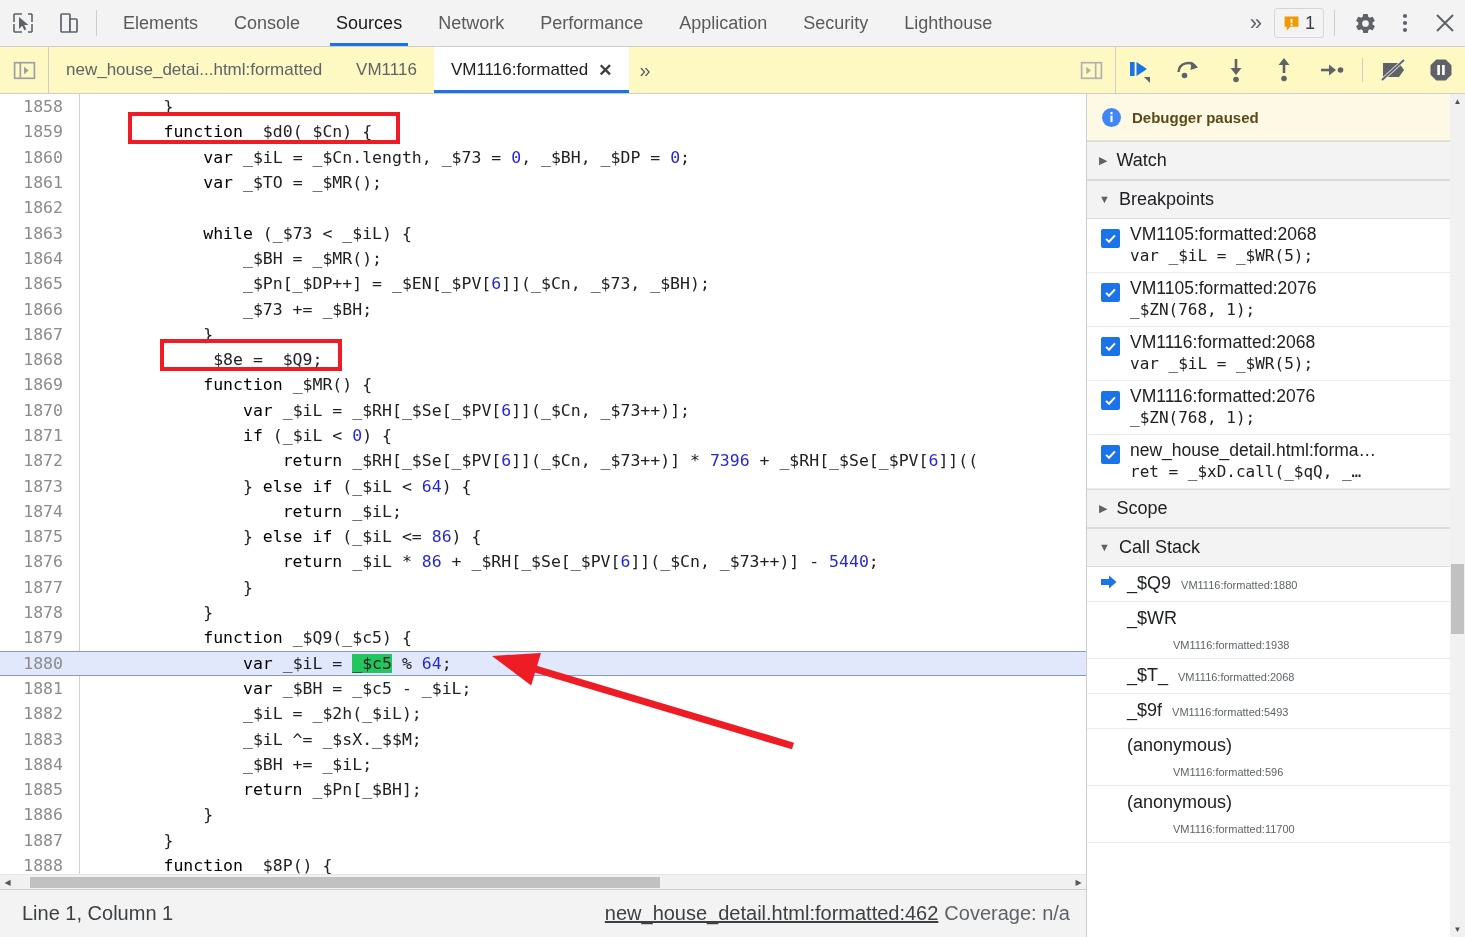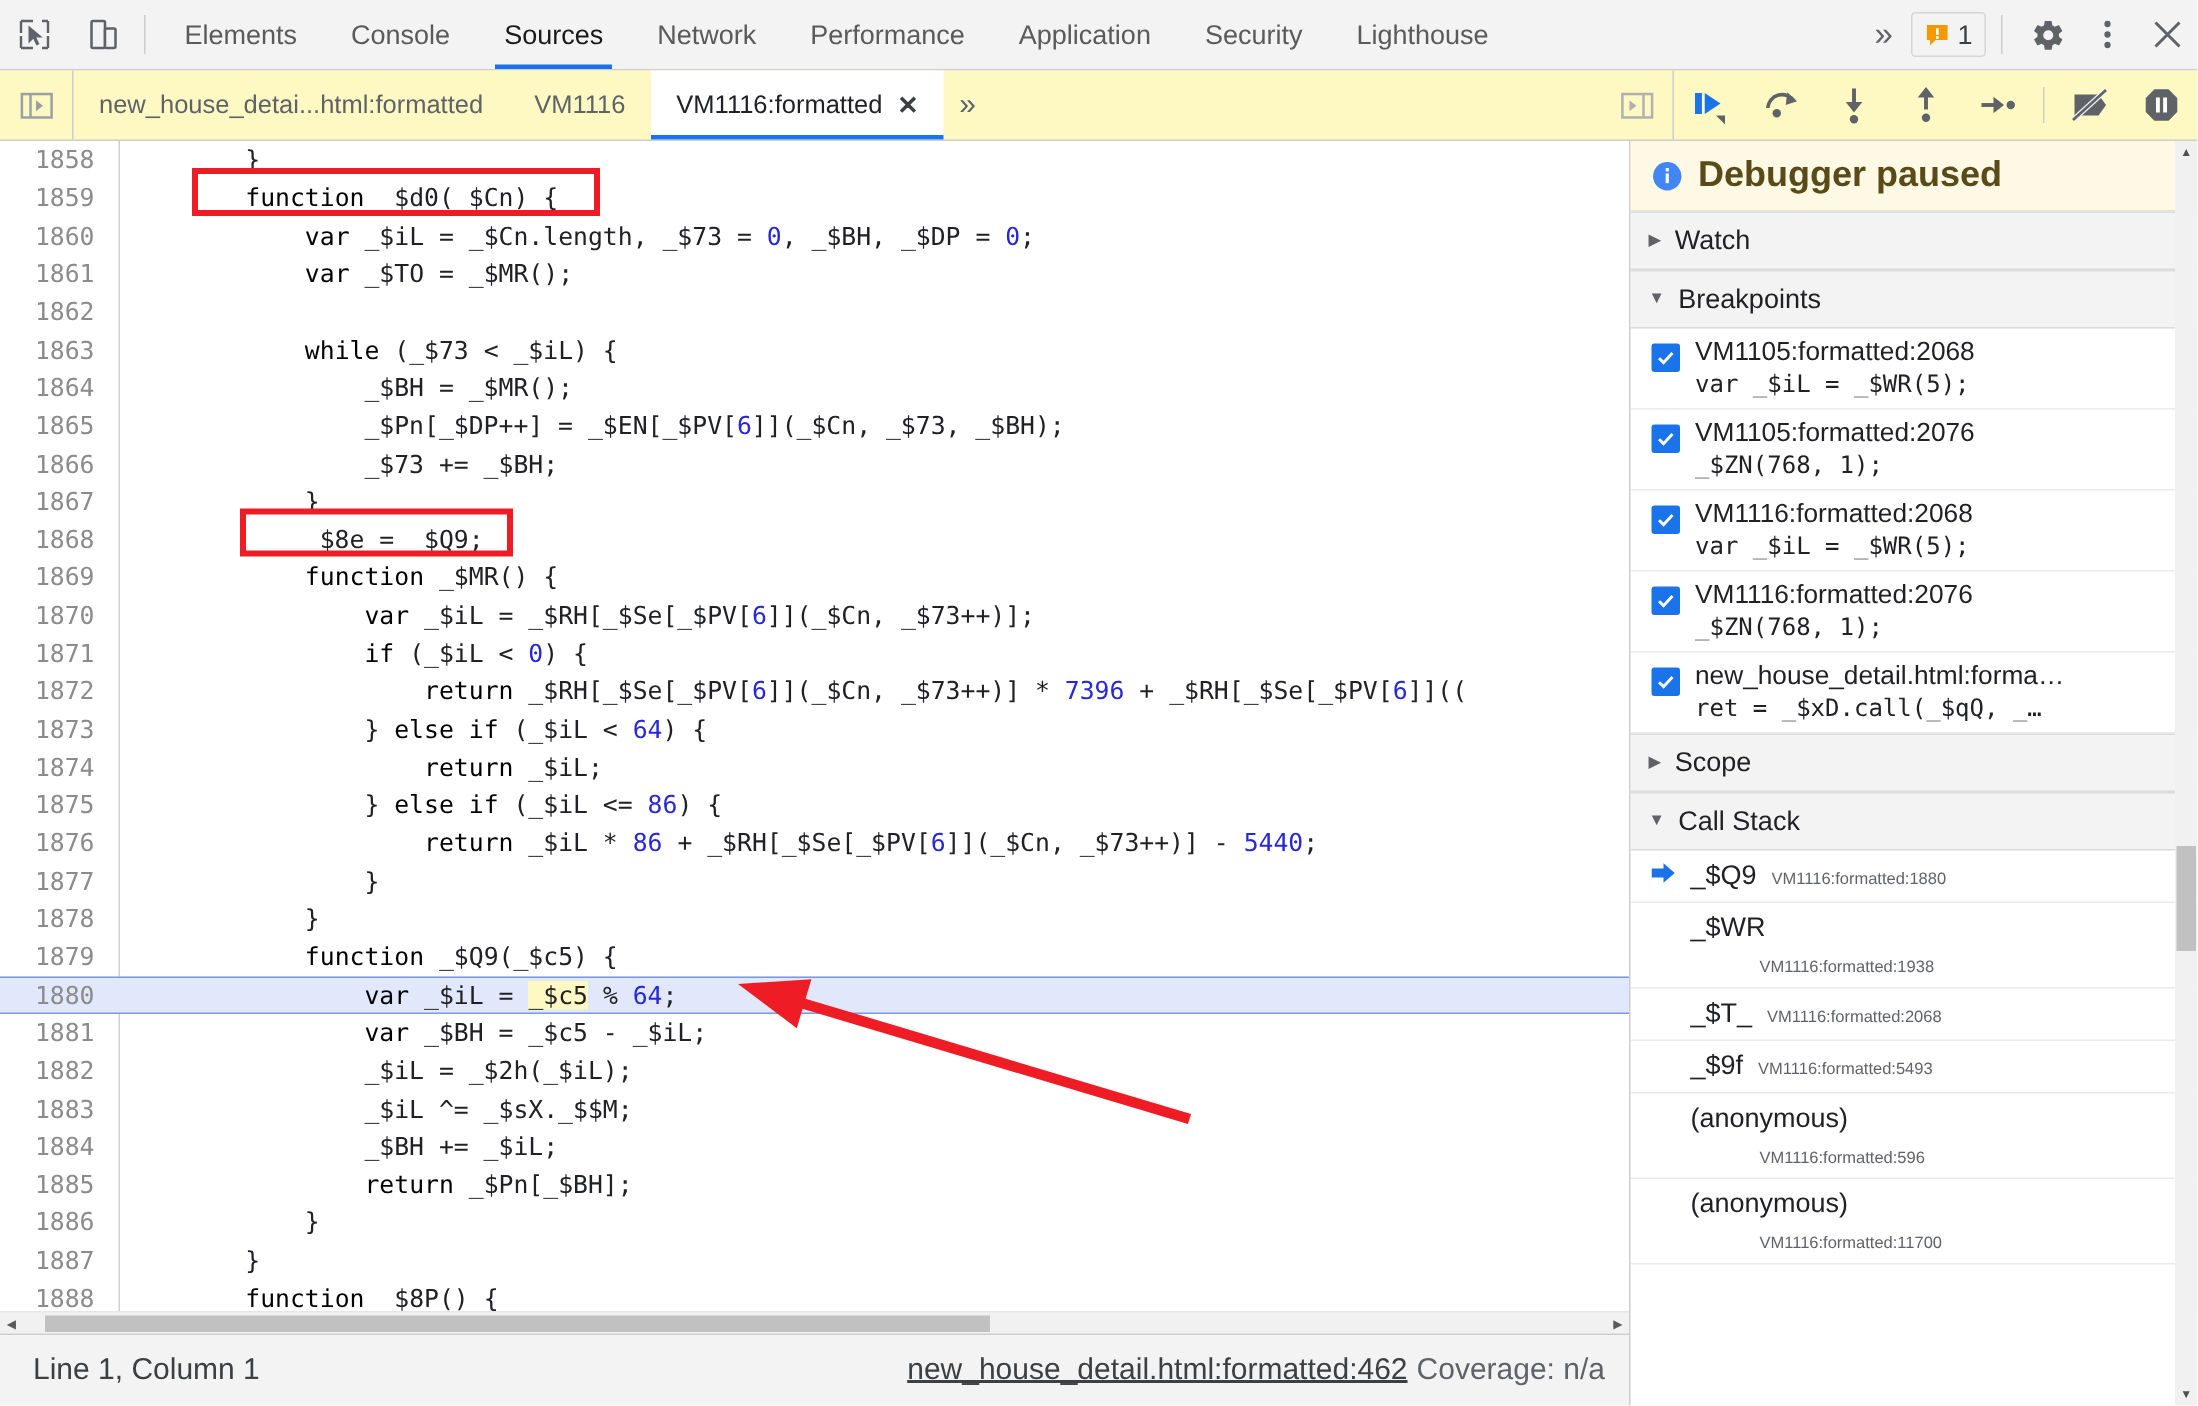--- a/index.html
+++ b/index.html
@@ -106,21 +106,21 @@
     width: 75px; min-width: 75px; text-align: right; padding-right: 12px;
     color: #8b8b8b; font-family: "DejaVu Sans Mono", monospace; font-size: 16.5px;
     user-select: none;
   }
   .gutter-line {
     position: absolute; left: 79px; top: 0; width: 1px; height: 780px; background: #d0d0d0;
   }
   .code { padding-left: 9px; color: #202124; }
   .kw { color: #000000; }
   .num { color: #2727d8; }
-  .sel { background: #fef9c3; }
+  .sel { background: #22c55e; }
 
   
   .ed-scroll {
     position: absolute; right: 0; top: 94px; width: 17px; height: 780px;
     background: #f1f1f1; border-left: 1px solid #e0e0e0;
   }
   .ed-scroll-thumb {
     position: absolute; left: 2px; top: 130px; width: 13px; height: 46px;
     background: #c1c1c1; border-radius: 0;
   }
@@ -164,21 +164,21 @@
   
   .sidebar {
     position: absolute; left: 1086px; top: 94px; width: 379px; height: 843px;
     background: #ffffff; border-left: 1px solid #cdcdcd; overflow: hidden;
   }
   .paused-banner {
     display: flex; align-items: center; gap: 10px;
     height: 47px; background: #fdf9e5; padding-left: 14px;
     border-bottom: 1px solid #e6e2cf;
   }
-  .paused-text { font-size: 24px; font-weight: bold; color: #5a4a17; }
+  .paused-text { font-size: 15px; font-weight: bold; color: #5a4a17; }
   .sb-section {
     height: 39px; display: flex; align-items: center; gap: 9px;
     background: #f3f3f3; border-bottom: 1px solid #dcdcdc; border-top: 1px solid #dcdcdc;
     padding-left: 12px; font-size: 18px; color: #202124; cursor: pointer;
   }
   .tri { font-size: 11px; color: #5f6368; line-height: 1; }
   .bp-item {
     padding: 5px 10px 7px 14px; border-bottom: 1px solid #ebebeb;
     display: flex; gap: 10px; align-items: flex-start; cursor: pointer;
   }

